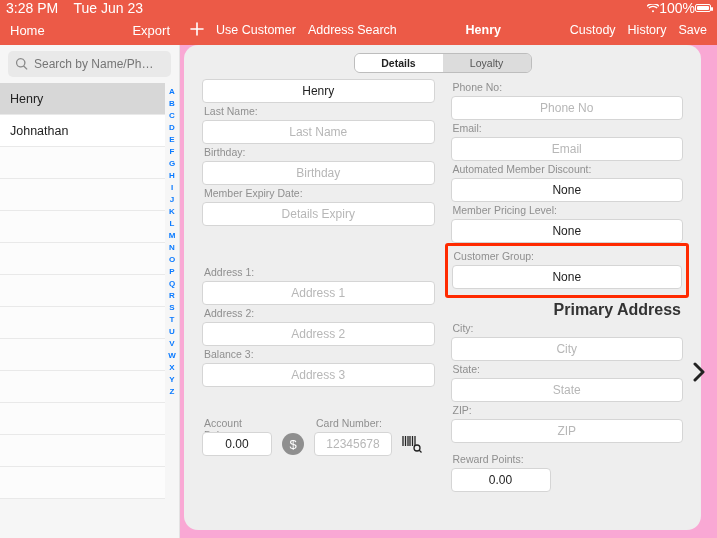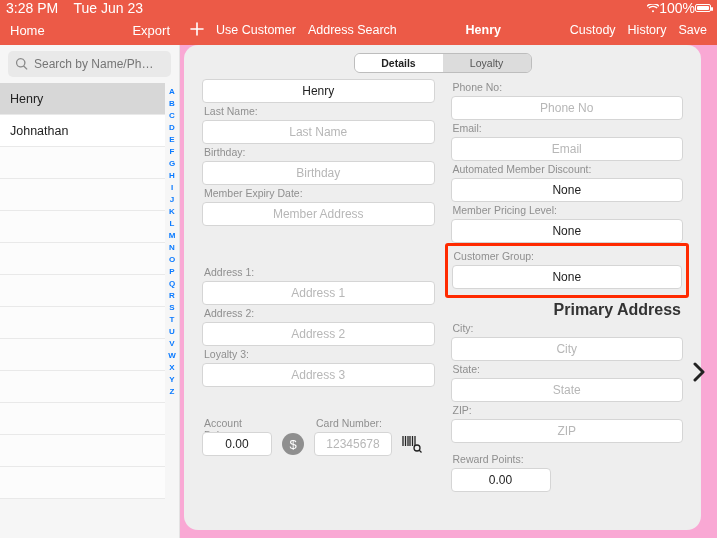--- a/index.html
+++ b/index.html
@@ -186,31 +186,31 @@
           <div class="col">
             <div class="field-input clickable">Henry</div>
 
             <div class="field-label">Last Name:</div>
             <div class="field-input placeholder clickable">Last Name</div>
 
             <div class="field-label">Birthday:</div>
             <div class="field-input placeholder clickable">Birthday</div>
 
             <div class="field-label">Member Expiry Date:</div>
-            <div class="field-input placeholder clickable">Member Address</div>
+            <div class="field-input placeholder clickable">Details Expiry</div>
 
             <div style="height:38px;"></div>
 
             <div class="field-label">Address 1:</div>
             <div class="field-input placeholder clickable">Address 1</div>
 
             <div class="field-label">Address 2:</div>
             <div class="field-input placeholder clickable">Address 2</div>
 
-            <div class="field-label">Loyalty 3:</div>
+            <div class="field-label">Balance 3:</div>
             <div class="field-input placeholder clickable">Address 3</div>
 
             <div style="height:8px;"></div>
             <div class="bottom-row">
               <div class="grp" style="width:70px;">
                 <div class="field-label">Account Balance:</div>
                 <div class="mini-input clickable">0.00</div>
               </div>
               <div class="dollar-circle">$</div>
               <div class="grp" style="width:78px;margin-top:20px;">

